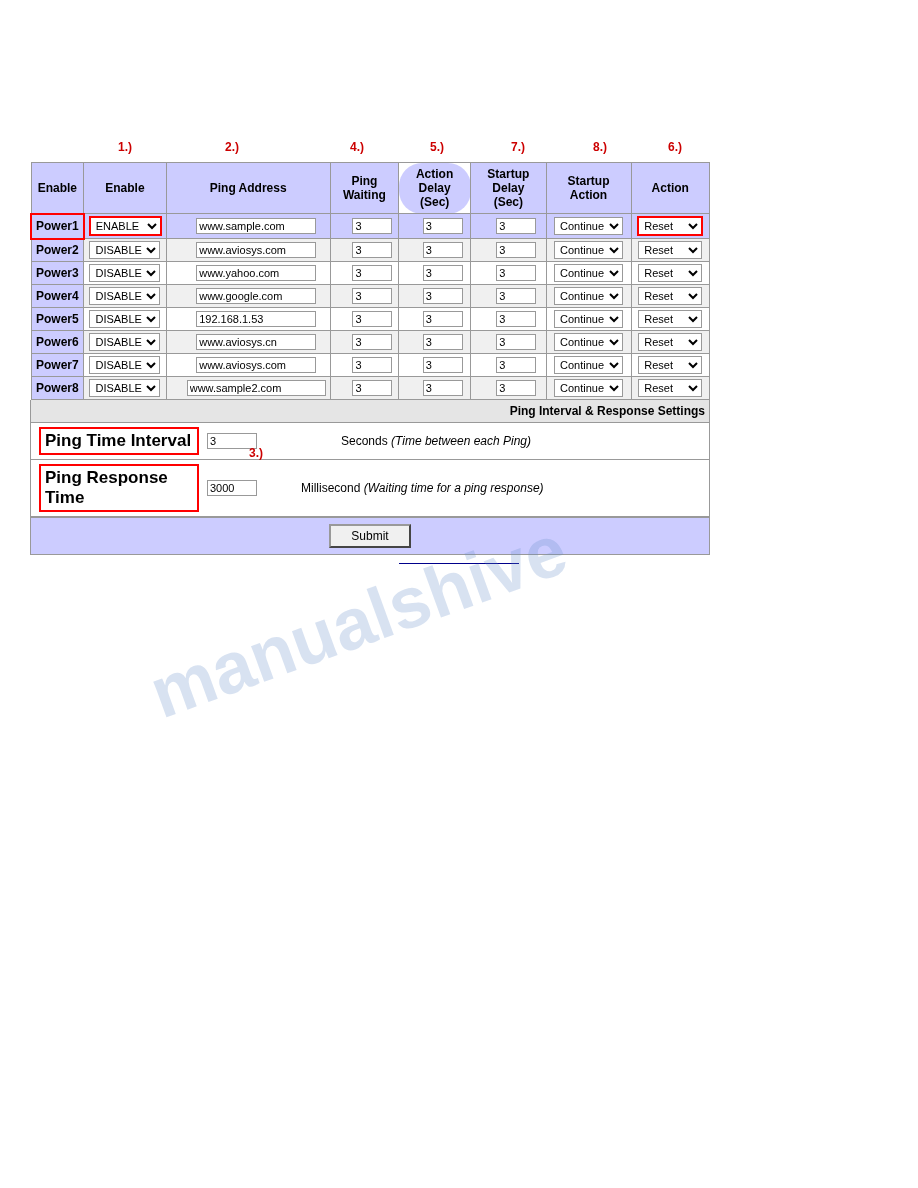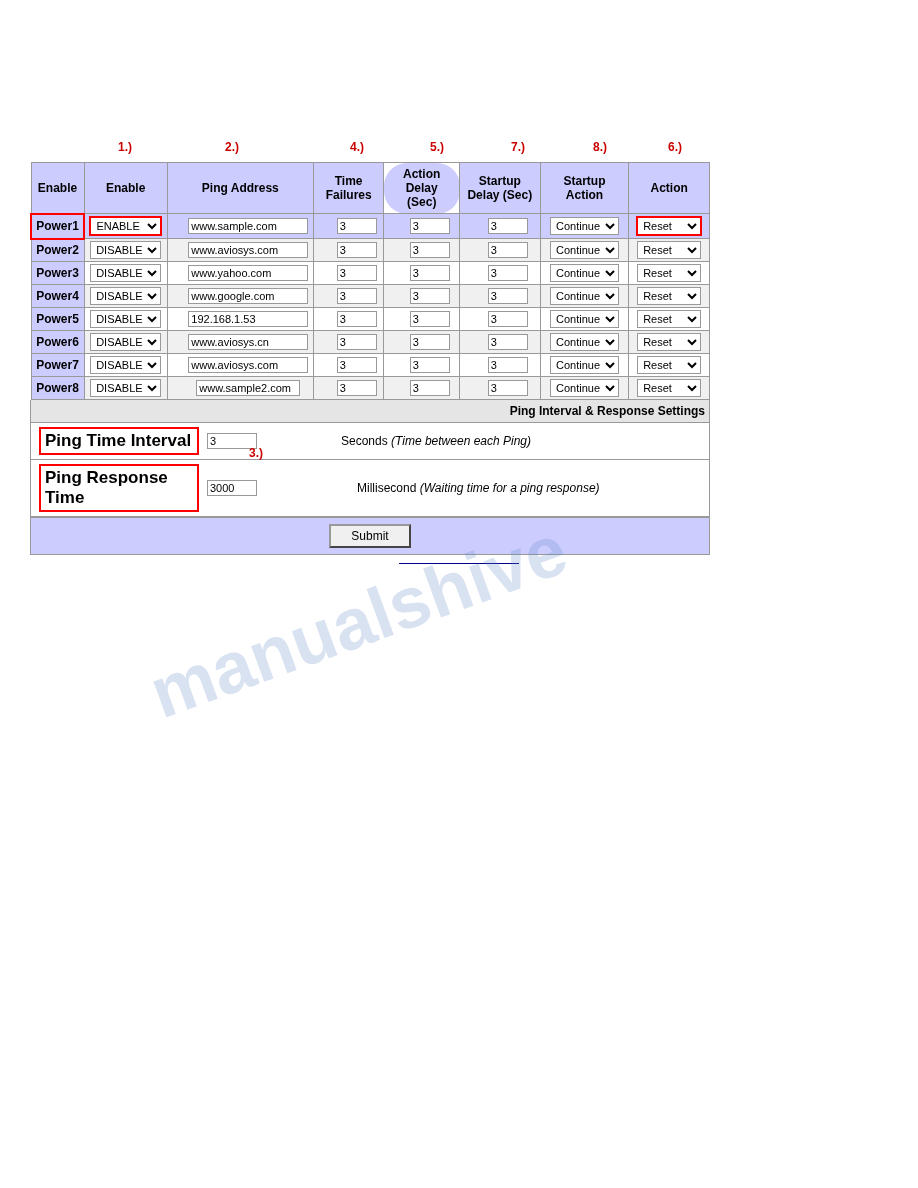--- a/index.html
+++ b/index.html
@@ -162,21 +162,21 @@
     <span style="position:absolute; left: 563px; color:#cc0000; font-weight:bold; font-size:12px;">8.)</span>
     <span style="position:absolute; left: 638px; color:#cc0000; font-weight:bold; font-size:12px;">6.)</span>
   </div>
 
   <table class="main-table">
     <thead>
       <tr>
         <th style="width:52px;">Enable</th>
         <th style="width:80px;">Enable</th>
         <th style="width:135px;">Ping Address</th>
-        <th style="width:70px;">Time Failures</th>
+        <th style="width:70px;">Ping Waiting</th>
         <th style="width:75px;border-radius:23px;">Action Delay (Sec)</th>
         <th style="width:80px;">Startup Delay (Sec)</th>
         <th style="width:88px;">Startup Action</th>
         <th style="width:80px;">Action</th>
       </tr>
     </thead>
     <tbody id="table-body">
     <tr>
           <td class="outlet-cell" style="border: 2px solid red;">Power1</td>
           <td><select style="border: 2px solid red;"><option value="ENABLE">ENABLE</option><option value="DISABLE">DISABLE</option></select></td>
@@ -243,21 +243,21 @@
           <td><input type="text" value="www.aviosys.com" style="width: 120px;"></td>
           <td><input type="text" value="3" style="width: 40px;"></td>
           <td><input type="text" value="3" style="width: 40px;"></td>
           <td><input type="text" value="3" style="width: 40px;"></td>
           <td><select><option value="Continue">Continue</option><option value="Reset">Reset</option><option value="Turn On">Turn On</option><option value="Turn Off">Turn Off</option></select></td>
           <td><select><option value="Reset">Reset</option><option value="Turn On">Turn On</option><option value="Turn Off">Turn Off</option><option value="Nothing">Nothing</option></select></td>
         </tr>
         <tr>
           <td class="outlet-cell">Power8</td>
           <td><select><option value="ENABLE">ENABLE</option><option value="DISABLE" selected="">DISABLE</option></select></td>
-          <td><input type="text" value="www.sample2.com" style="width: 104px;"></td>
+          <td><input type="text" value="www.sample2.com" style="width: 139px;"></td>
           <td><input type="text" value="3" style="width: 40px;"></td>
           <td><input type="text" value="3" style="width: 40px;"></td>
           <td><input type="text" value="3" style="width: 40px;"></td>
           <td><select><option value="Continue">Continue</option><option value="Reset">Reset</option><option value="Turn On">Turn On</option><option value="Turn Off">Turn Off</option></select></td>
           <td><select><option value="Reset">Reset</option><option value="Turn On">Turn On</option><option value="Turn Off">Turn Off</option><option value="Nothing">Nothing</option></select></td>
         </tr>
       </tbody>
   </table>
 
   <div class="ping-interval-section">
@@ -271,21 +271,21 @@
       </span>
     </div>
 
     <div style="position:relative; height:0;">
       <span style="position:absolute; left:218px; top:-14px; color:#cc0000; font-weight:bold; font-size:12px;">3.)</span>
     </div>
 
     <div class="ping-interval-row">
       <span class="ping-label">Ping Response Time</span>
       <input type="text" class="ping-input" value="3000" style="width: 50px; margin-left: 8px; margin-right: 4px;">
-      <span style="margin-left:96px;">
+      <span style="margin-left:40px;">
         <span>Millisecond </span><span style="font-style:italic;">(Waiting time for a ping response)</span>
       </span>
     </div>
 
     <div class="submit-row">
       <button class="submit-btn">Submit</button>
     </div>
   </div>
 
   <div class="underline-link"></div>

